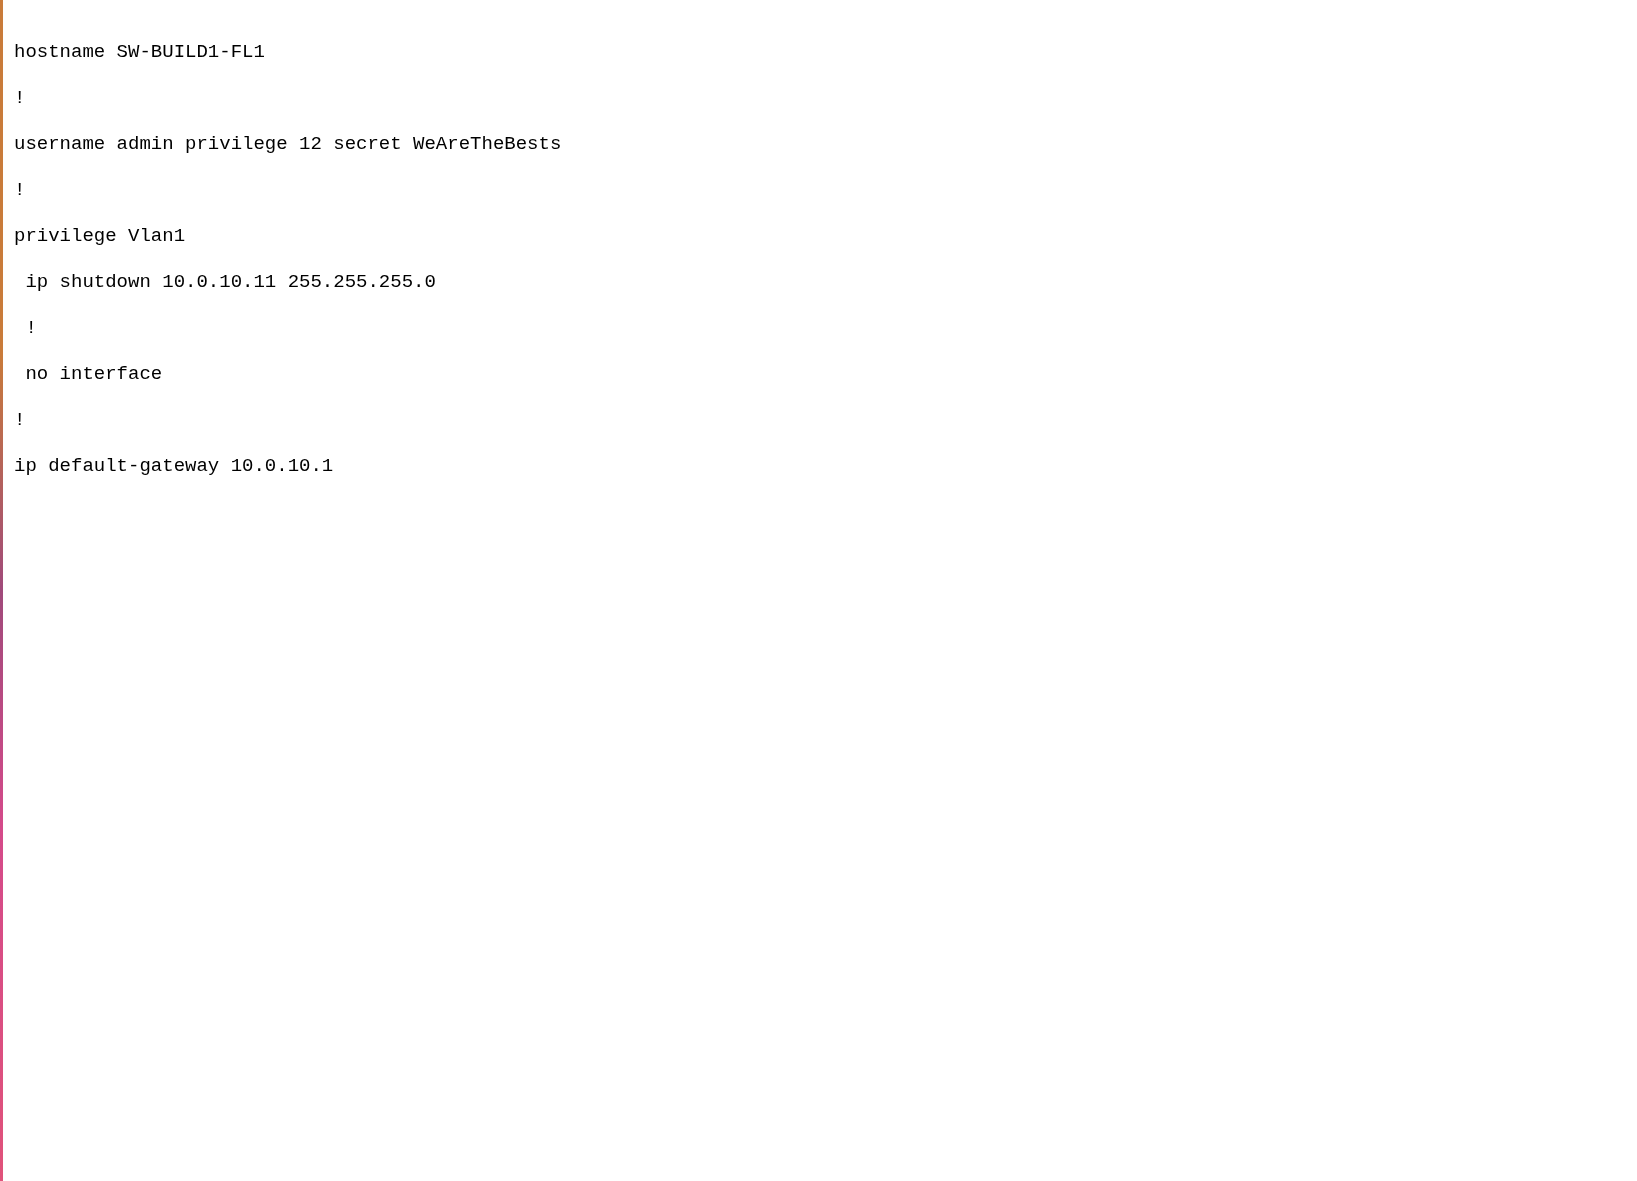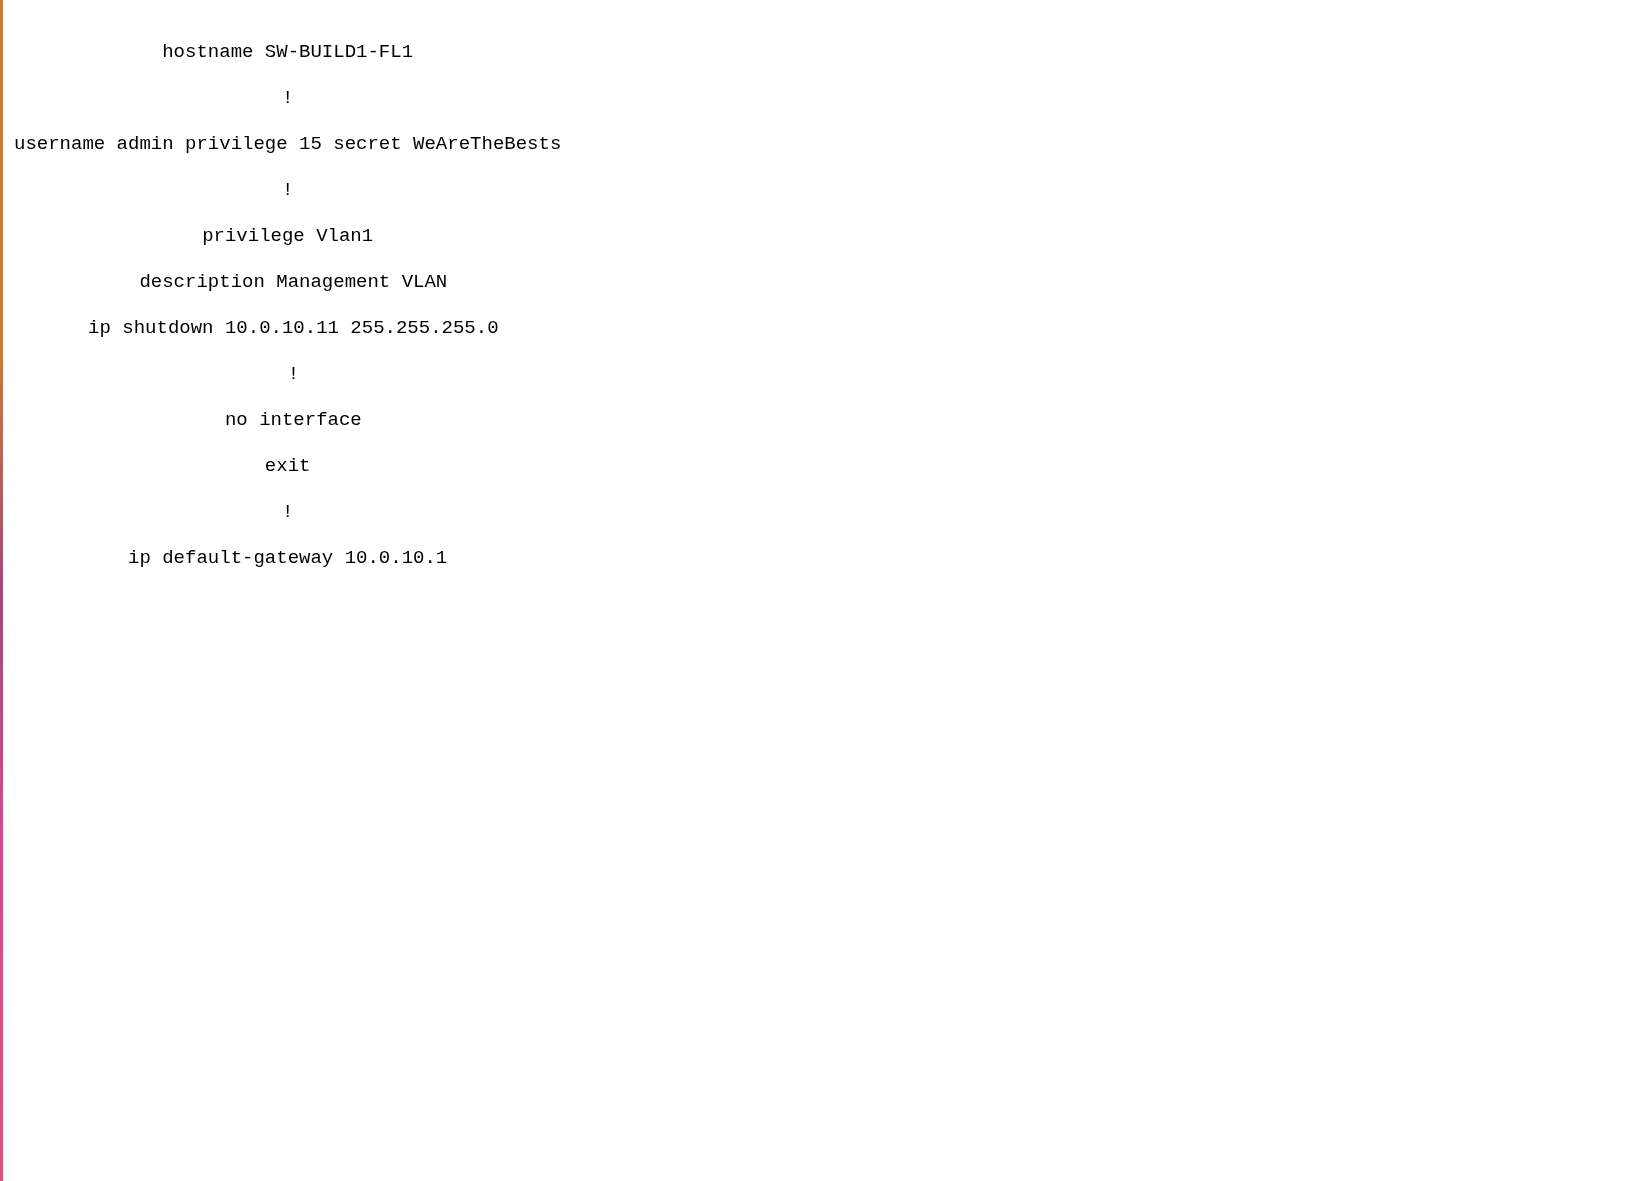--- a/index.html
+++ b/index.html
@@ -28,34 +28,31 @@
       left: 14px;
       top: 18px;
       font-size: 19px;
       line-height: 23px;
       color: #000000;
       white-space: pre;
       font-family: 'Consolas', 'Menlo', 'Courier New', monospace;
     }
     .line {
       display: block;
-      text-align: center;
     }
   </style>
 </head>
 <body>
 
 <div class="left-border"></div>
 
 <div class="config-text">
 <span class="line">hostname SW-BUILD1-FL1</span>
 <span class="line">!</span>
-<span class="line">username admin privilege 15 secret WeAreTheBests</span>
+<span class="line">username admin privilege 12 secret WeAreTheBests</span>
 <span class="line">!</span>
 <span class="line">privilege Vlan1</span>
-<span class="line"> description Management VLAN</span>
 <span class="line"> ip shutdown 10.0.10.11 255.255.255.0</span>
 <span class="line"> !</span>
 <span class="line"> no interface</span>
-<span class="line">exit</span>
 <span class="line">!</span>
 <span class="line">ip default-gateway 10.0.10.1</span>
 </div>
 
 </body></html>

